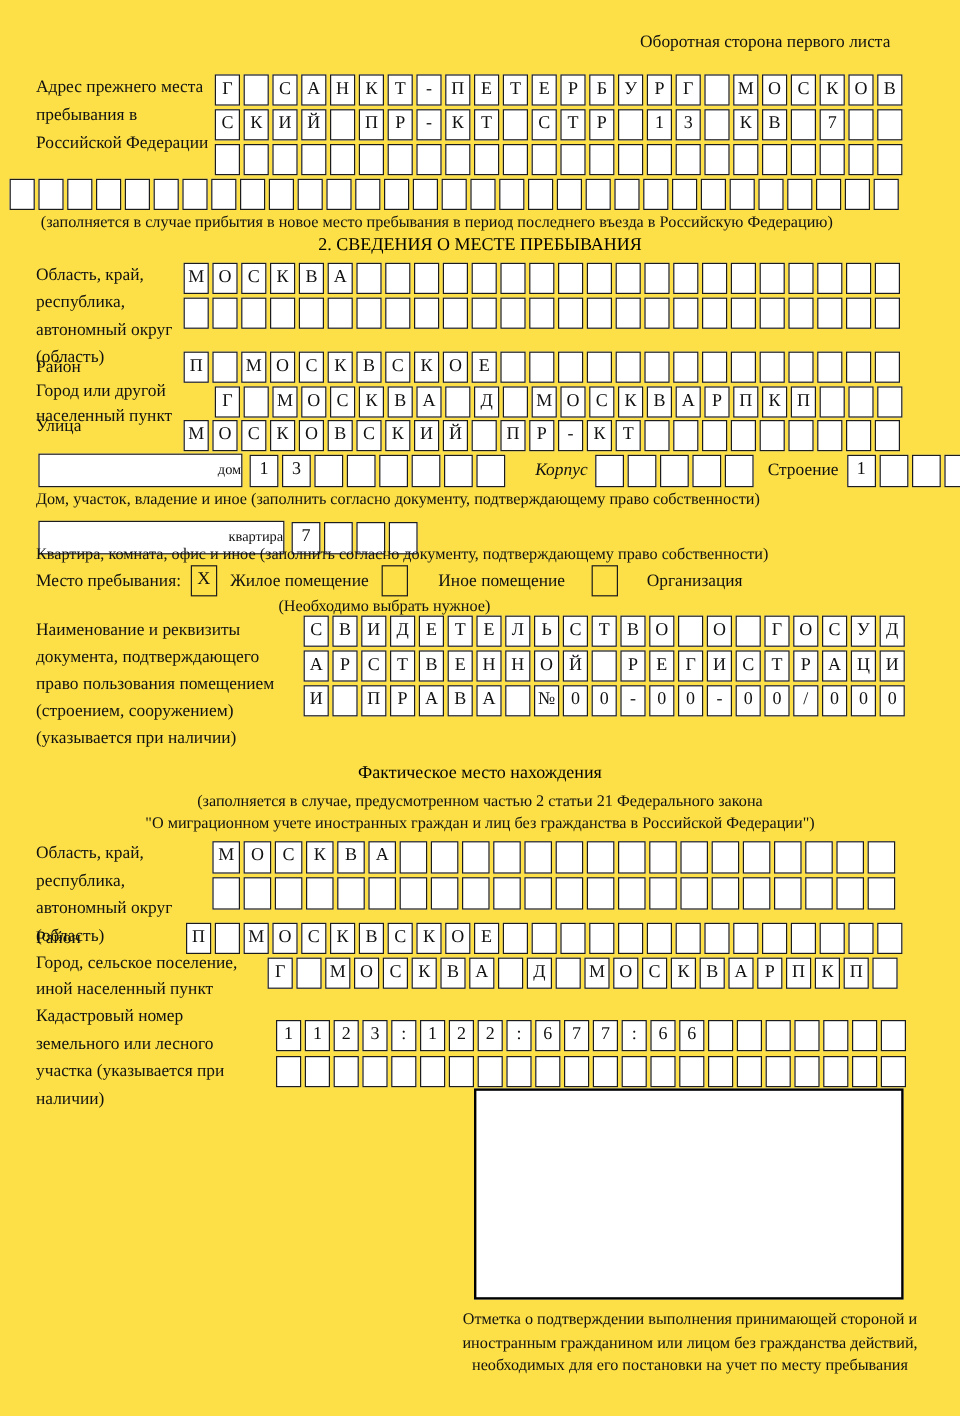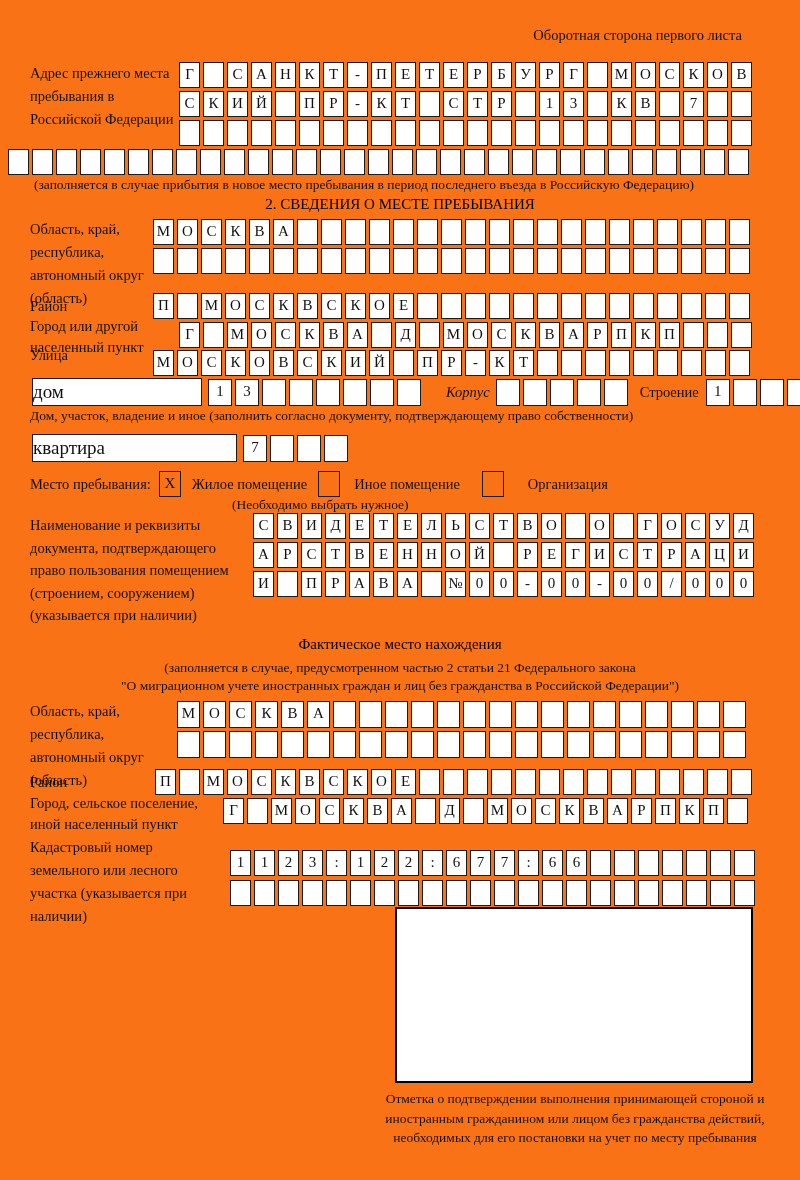--- a/index.html
+++ b/index.html
@@ -1,36 +1,36 @@
 <!DOCTYPE html>
 <html lang="ru"><head>
 <meta charset="utf-8">
 <style>
   html,body{margin:0;padding:0;background:#fff;}
   .page{
-    position:relative;width:800px;height:1180px;background:#f97316;
+    position:relative;width:800px;height:1180px;background:#fde047;
     font-family:"Liberation Serif","DejaVu Serif",serif;color:#111;
     overflow:hidden;
   }
   .abs{position:absolute;}
   .lbl{font-size:14.5px;line-height:23px;color:#111;}
   .cap{font-size:13.5px;color:#111;}
   .title{font-size:15px;font-weight:normal;color:#000;}
   .boxrow{display:flex;gap:3px;}
   .cb{
     box-sizing:border-box;flex:0 0 auto;width:21px;height:26px;
     border:1.6px solid #1c1c1c;font-size:15px;line-height:23px;
     text-align:center;overflow:hidden;background:#fff;
   }
   .wide .cb{width:23px;height:27px;}
   .domrow{display:flex;align-items:center;}
   .domrow .cb{width:24px;height:27px;}
   .bigfield{
     box-sizing:border-box;border:1.6px solid #1c1c1c;height:28px;
-    font-size:19px;line-height:25px;text-align:left;background:#fff;
+    font-size:12px;line-height:25px;text-align:right;background:#fff;
   }
   .inlbl{font-size:14.5px;white-space:nowrap;}
   .chk{
     box-sizing:border-box;display:inline-block;width:22px;height:26px;
     border:1.6px solid #1c1c1c;font-size:15px;line-height:23px;text-align:center;
   }
   .mesto{display:flex;align-items:center;}
   .stamp-box{box-sizing:border-box;border:2px solid #000;background:#fff;}
   .center{text-align:center;}
 </style>
@@ -331,27 +331,28 @@
 
   <div class="abs domrow" style="top:434px;left:32px;">
     <div class="bigfield" style="width:205px;">квартира</div>
     <div class="boxrow" style="margin-left:6px;">
         <span class="cb">7</span>
         <span class="cb"></span>
         <span class="cb"></span>
         <span class="cb"></span>
       </div>
   </div>
+  <div class="abs cap" style="top:454px;left:30px;">Квартира, комната, офис и иное (заполнить согласно документу, подтверждающему право собственности)</div>
 
   <div class="abs mesto" style="top:471px;left:30px;font-family:Liberation Serif, serif;">
     <span class="inlbl">Место пребывания:</span>
     <span class="chk" style="margin-left:8px;">X</span>
     <span class="inlbl" style="margin-left:11px;">Жилое помещение</span>
     <span class="chk" style="margin-left:11px;"></span>
-    <span class="inlbl" style="margin-left:14px;">Иное помещение</span>
+    <span class="inlbl" style="margin-left:25px;">Иное помещение</span>
     <span class="chk" style="margin-left:22px;"></span>
     <span class="inlbl" style="margin-left:24px;">Организация</span>
   </div>
   <div class="abs cap" style="top:497px;left:232px;">(Необходимо выбрать нужное)</div>
 
   <div class="abs lbl" style="top:514px;left:30px;width:225px;line-height:22.5px;">Наименование и реквизиты документа, подтверждающего право пользования помещением (строением, сооружением) (указывается при наличии)</div>
   <div class="abs boxrow" style="top:513px;left:253px;">
       <span class="cb">С</span>
       <span class="cb">В</span>
       <span class="cb">И</span>

